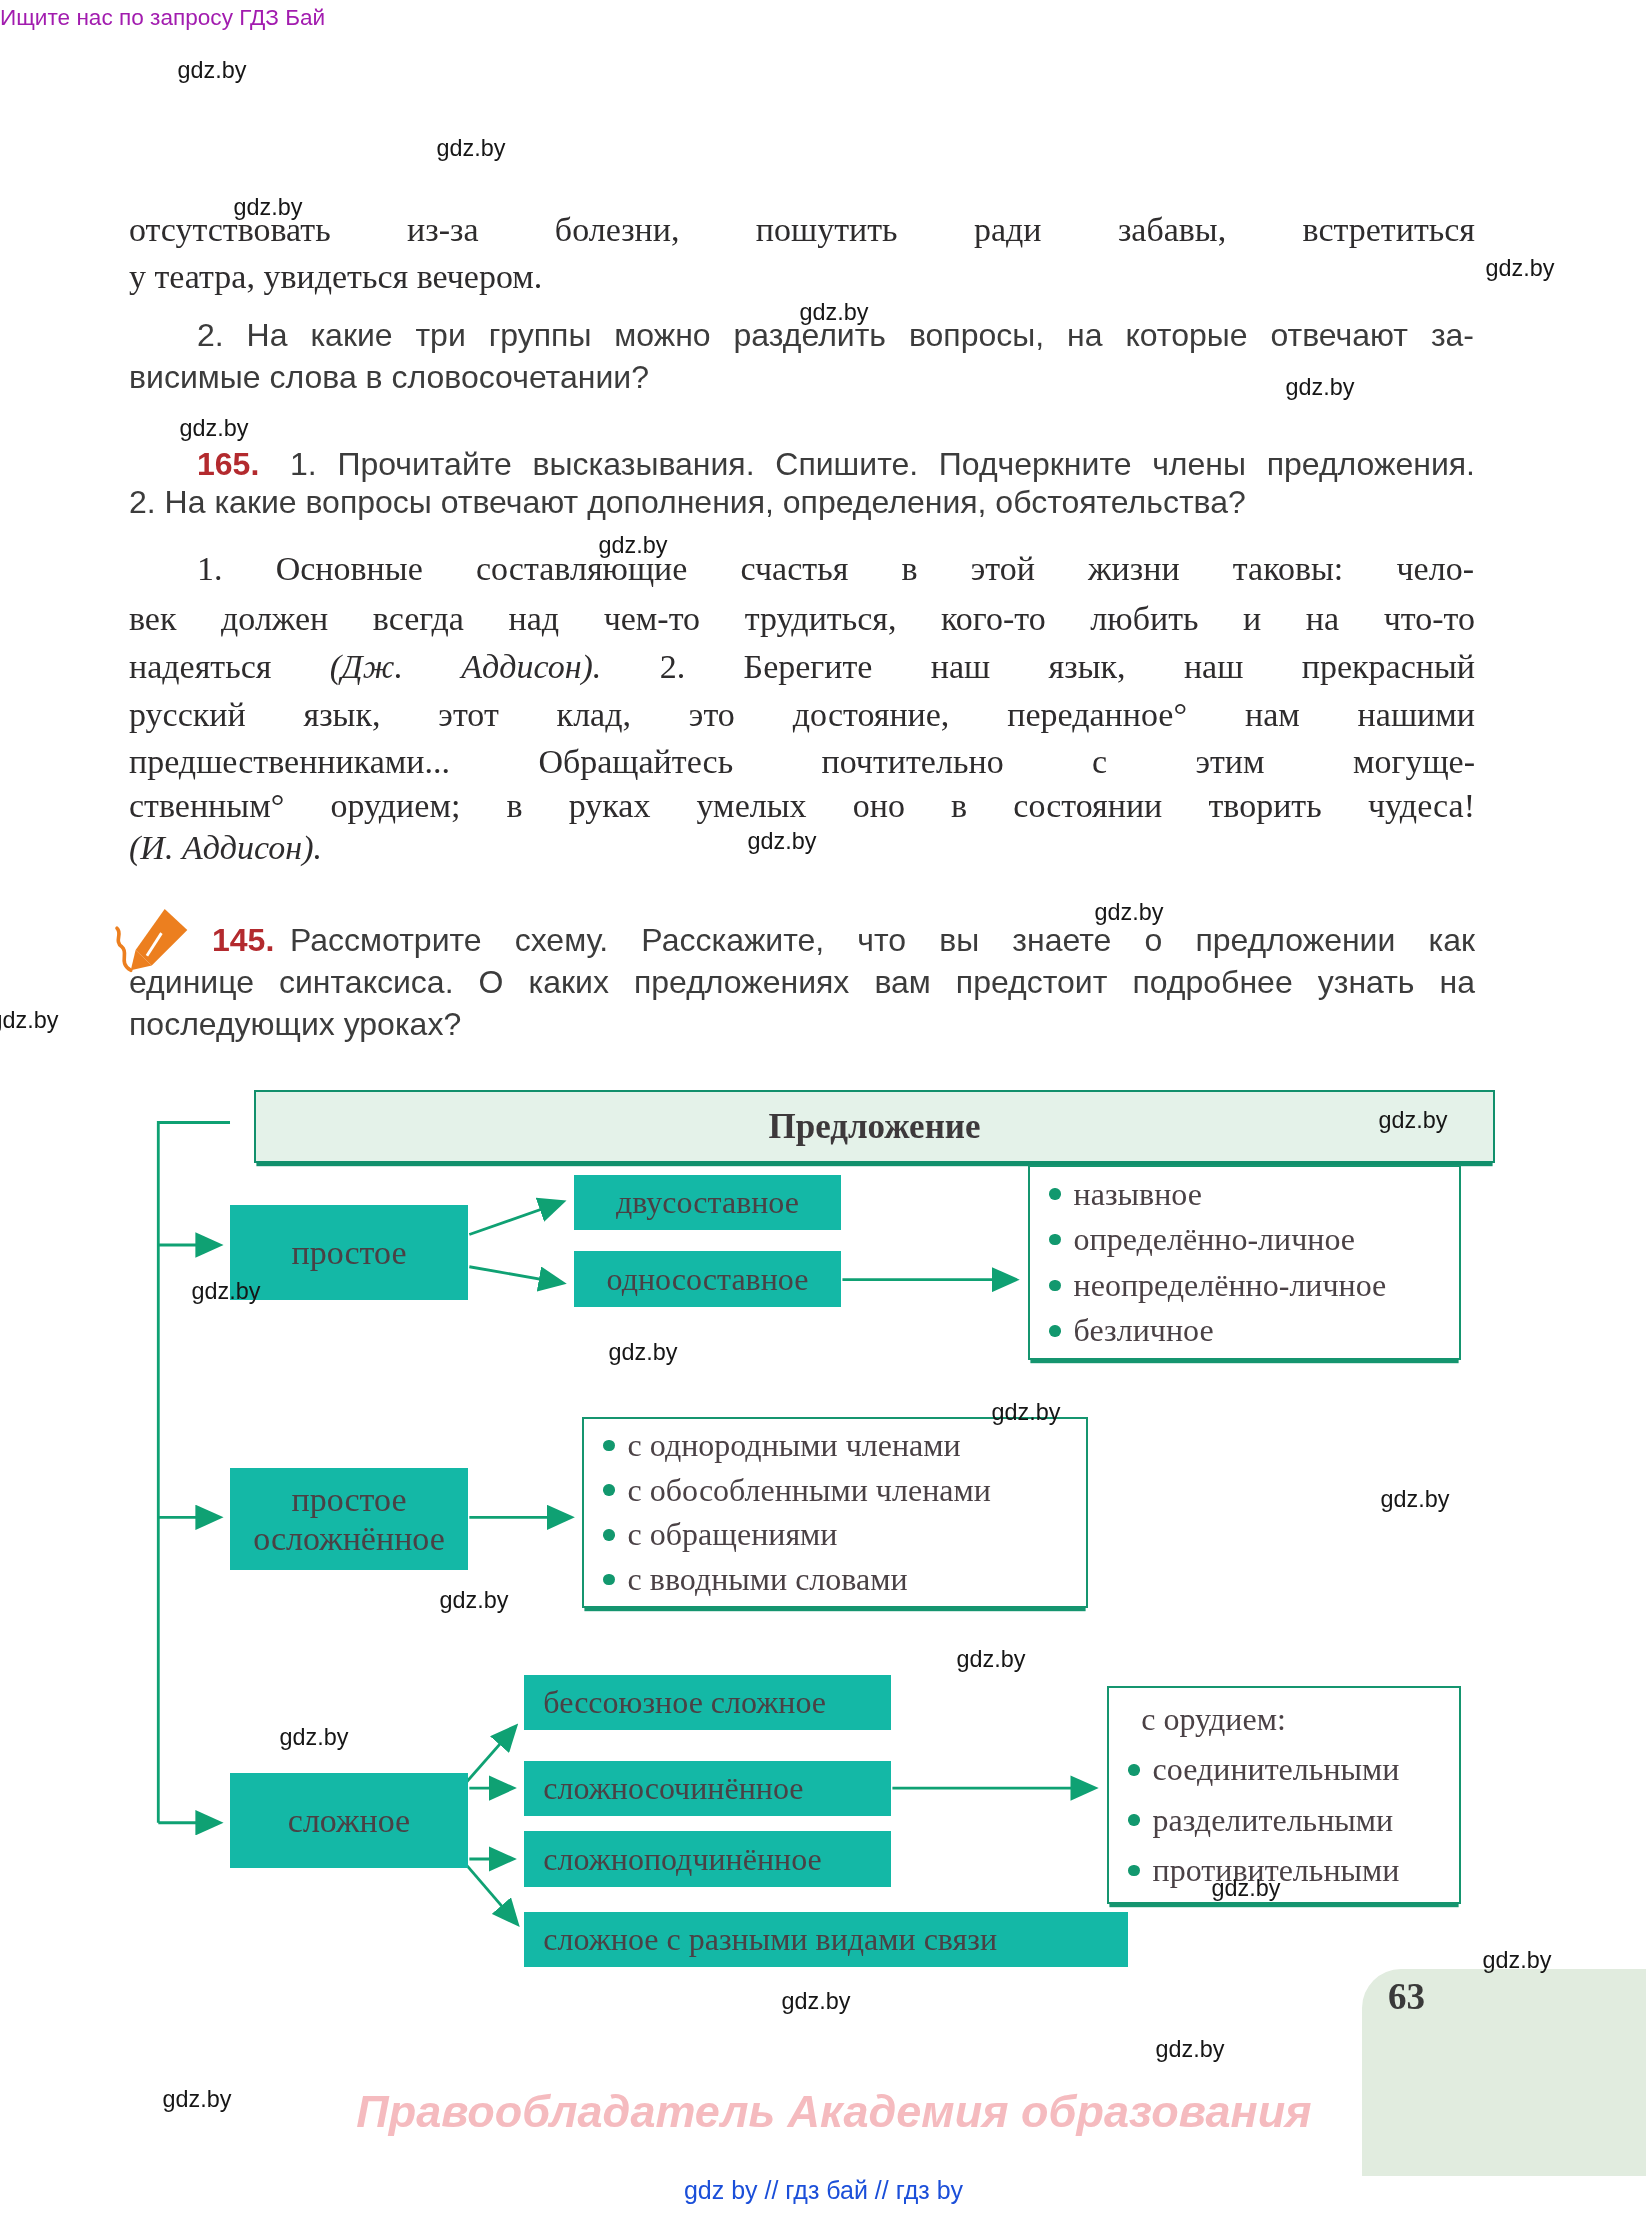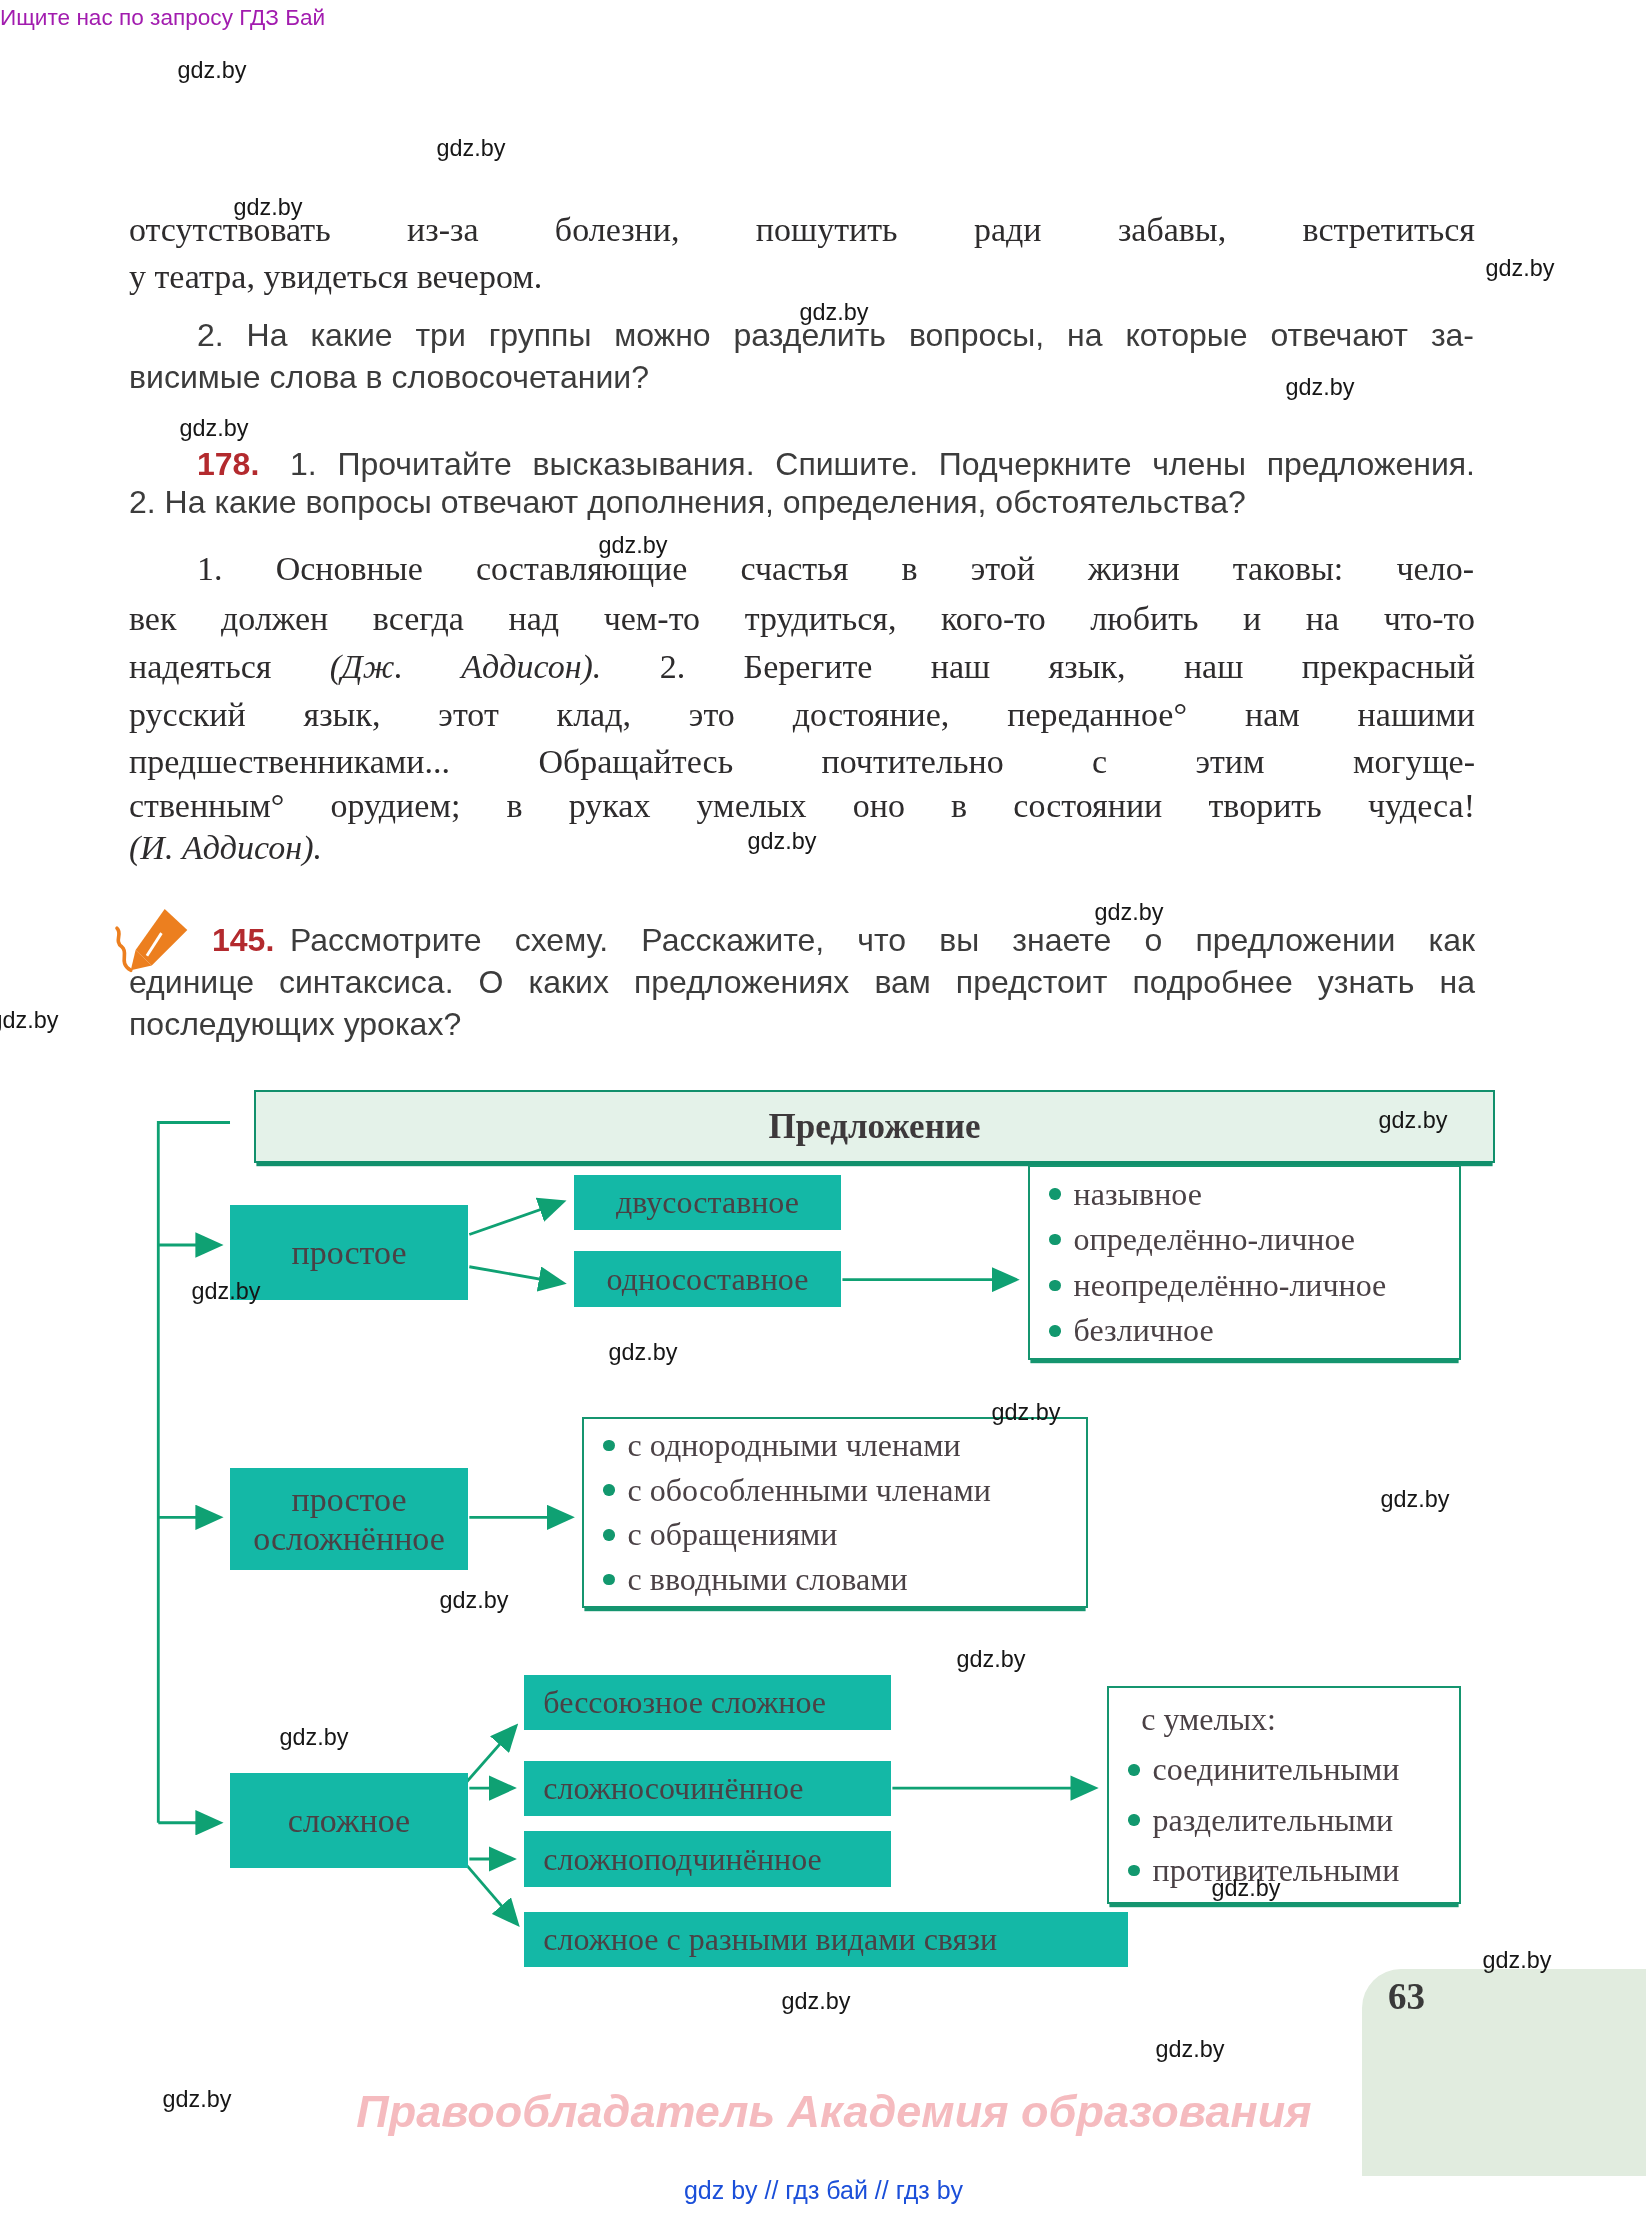--- a/index.html
+++ b/index.html
@@ -47,21 +47,21 @@
 <body>
 
 <div class="abs banner">Ищите нас по запросу ГДЗ Бай</div>
 
 <div class="abs serif just" style="left:129px;top:211px;width:1346px;">отсутствовать из-за болезни, пошутить ради забавы, встретиться</div>
 <div class="abs serif" style="left:129px;top:258px;">у театра, увидеться вечером.</div>
 
 <div class="abs sans just" style="left:197px;top:317px;width:1277px;">2. На какие три группы можно разделить вопросы, на которые отвечают за-</div>
 <div class="abs sans" style="left:129px;top:359px;">висимые слова в словосочетании?</div>
 
-<div class="abs exnum" style="left:197px;top:446px;">178.</div>
+<div class="abs exnum" style="left:197px;top:446px;">165.</div>
 <div class="abs sans just" style="left:290px;top:446px;width:1185px;">1. Прочитайте высказывания. Спишите. Подчеркните члены предложения.</div>
 <div class="abs sans" style="left:129px;top:484px;">2. На какие вопросы отвечают дополнения, определения, обстоятельства?</div>
 
 <div class="abs serif just" style="left:197px;top:550px;width:1277px;">1. Основные составляющие счастья в этой жизни таковы: чело-</div>
 <div class="abs serif just" style="left:129px;top:600px;width:1346px;">век должен всегда над чем-то трудиться, кого-то любить и на что-то</div>
 <div class="abs serif just" style="left:129px;top:648px;width:1346px;"><span>надеяться </span><span class="ital">(Дж. Аддисон).</span><span> 2. Берегите наш язык, наш прекрасный</span></div>
 <div class="abs serif just" style="left:129px;top:696px;width:1346px;">русский язык, этот клад, это достояние, переданное° нам нашими</div>
 <div class="abs serif just" style="left:129px;top:743px;width:1346px;">предшественниками... Обращайтесь почтительно с этим могуще-</div>
 <div class="abs serif just" style="left:129px;top:787px;width:1346px;">ственным° орудием; в руках умелых оно в состоянии творить чудеса!</div>
 <div class="abs serif ital" style="left:129px;top:829px;">(И. Аддисон).</div>
@@ -173,21 +173,21 @@
 <div class="dgbox bluebox leftpad" style="left:524px;top:1831px;width:367px;height:56px;">
   <span>сложноподчинённое</span>
 </div>
 <div class="dgbox bluebox leftpad" style="left:524px;top:1912px;width:604px;height:55px;">
   <span>сложное с разными видами связи</span>
 </div>
 <div class="dgbox whitebox" style="left:1107px;top:1686px;width:354px;height:218px;">
   <ul class="blist">
     <li>
         <span class="nodot"></span>
-        <span>с умелых:</span>
+        <span>с орудием:</span>
       </li>
     <li>
         <span class="dot"></span>
         <span>соединительными</span>
       </li>
     <li>
         <span class="dot"></span>
         <span>разделительными</span>
       </li>
     <li>

